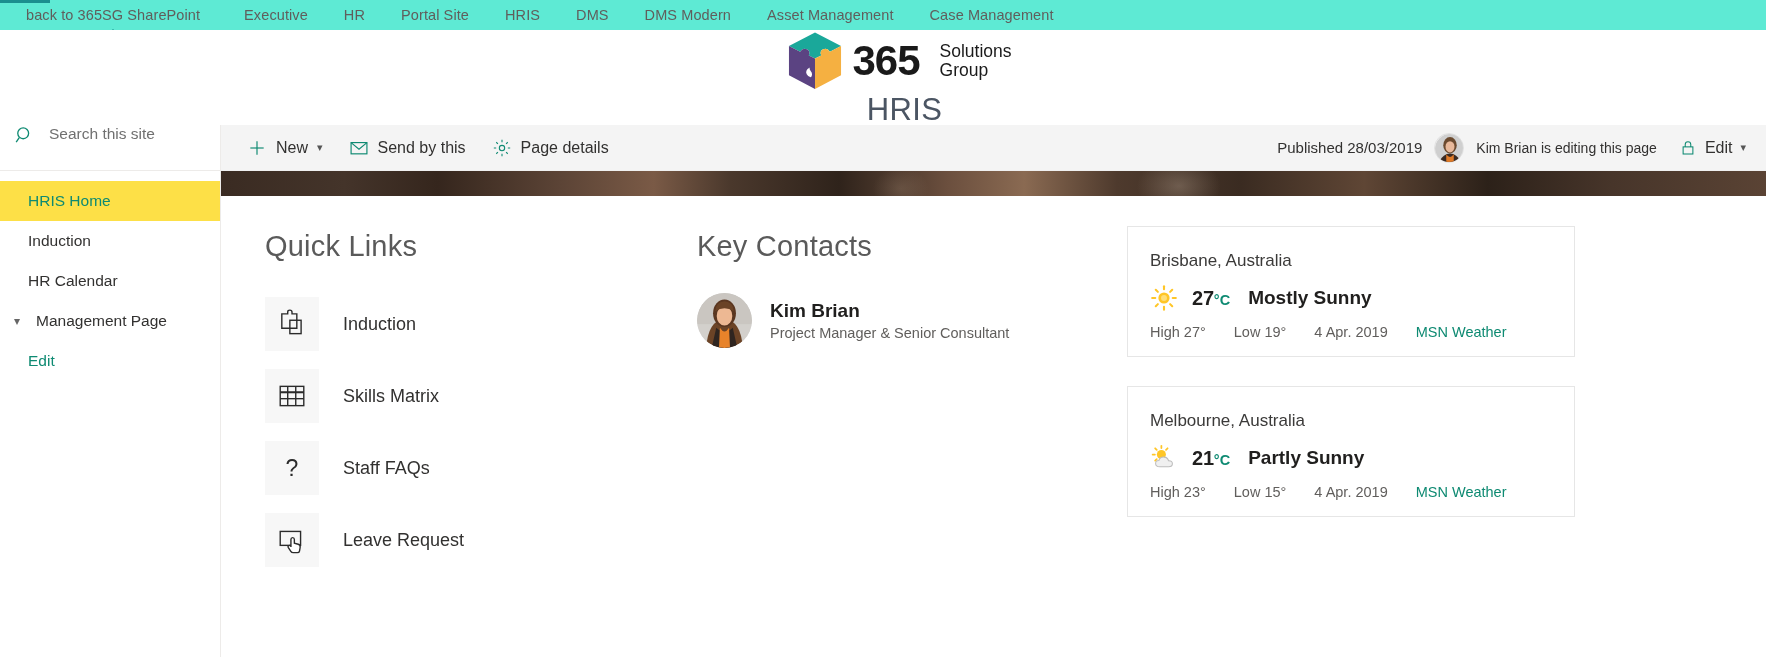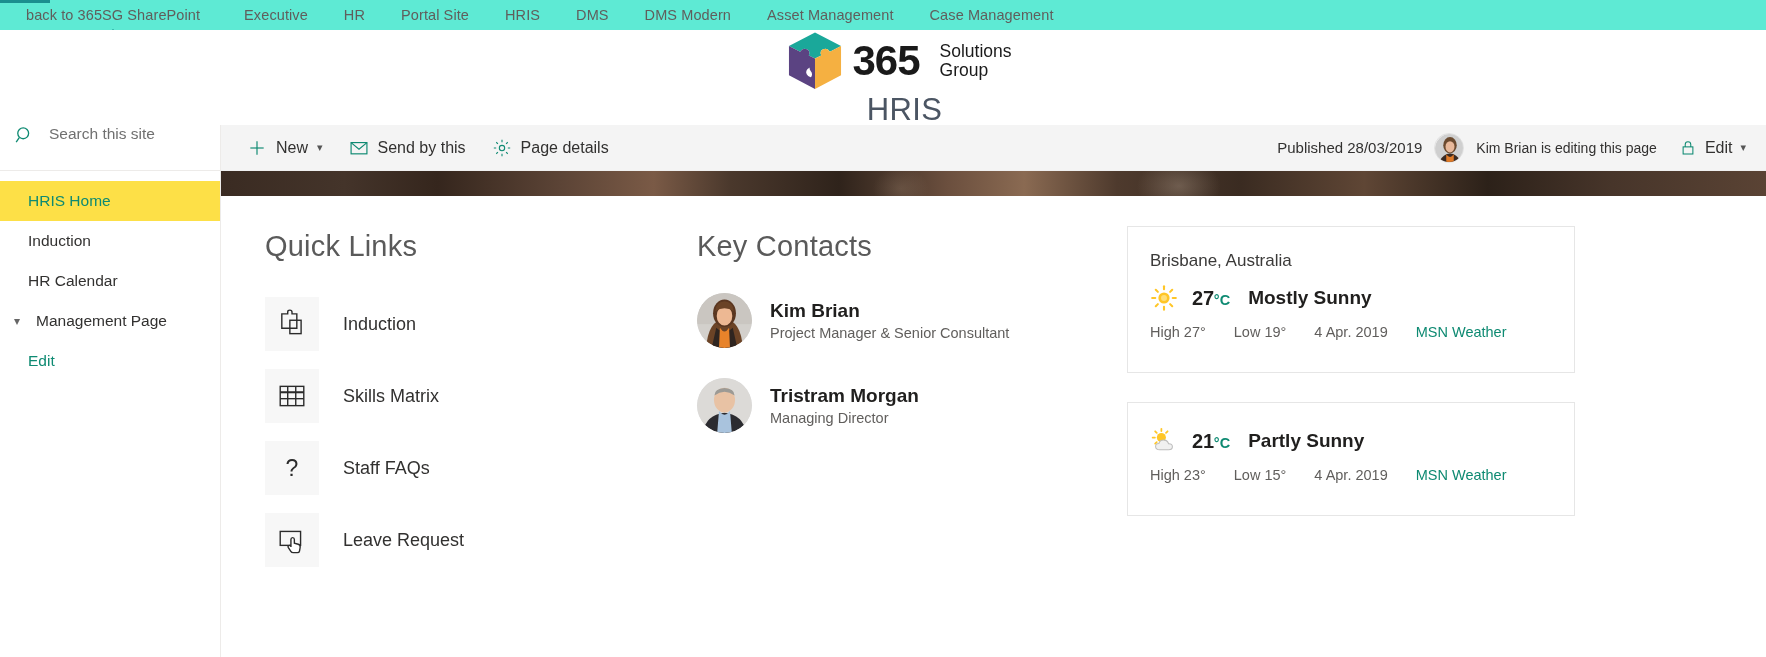--- a/index.html
+++ b/index.html
@@ -167,21 +167,21 @@
     width: 55px; height: 55px; border-radius: 50%; overflow: hidden;
     flex: 0 0 55px; background: #ddd;
   }
   .kc-name { font-size: 19px; color: #201f1e; font-weight: 600; line-height: 1.35; }
   .kc-role { font-size: 14.5px; color: #605e5c; line-height: 1.3; }
 
   
   .weather-col { position: absolute; left: 906px; top: 30px; width: 448px; }
   .weather-card {
     border: 1px solid #e6e6e6; background: #fff;
-    padding: 24px 22px 32px 22px; margin-bottom: 29px;
+    padding: 24px 22px 16px 22px; margin-bottom: 29px;
   }
   .w-city { font-size: 17px; color: #3b3a39; margin-bottom: 13px; }
   .w-main { display: flex; align-items: center; gap: 14px; margin-bottom: 12px; }
   .w-temp { font-size: 20px; font-weight: bold; color: #201f1e; letter-spacing: -.2px; }
   .w-unit { font-size: 14.5px; font-weight: bold; color: #0e8a72; }
   .w-cond { font-size: 19px; font-weight: bold; color: #201f1e; margin-left: 4px; }
   .w-foot { display: flex; align-items: baseline; gap: 28px; font-size: 14.5px; color: #605e5c; }
   .w-link { color: #0e8a72; cursor: pointer; }
   .w-icon { width: 28px; height: 28px; flex: 0 0 28px; display:block; }
 </style>
@@ -398,42 +398,20 @@
                 <path d="M25 38 Q30 46 35 38 L36 60 L24 60 Z" fill="#e8832a"></path>
               </g>
             </svg>
           </div>
           <div>
             <div class="kc-name">Kim Brian</div>
             <div class="kc-role">Project Manager &amp; Senior Consultant</div>
           </div>
         </div>
 
-        <div class="kc-item">
-          <div class="kc-avatar">
-            <svg viewBox="0 0 60 60" width="55" height="55">
-              <defs>
-                  <clipPath id="c2">
-                    <circle cx="30" cy="30" r="30"></circle>
-                  </clipPath>
-                </defs>
-              <g clip-path="url(#c2)">
-                <rect width="60" height="60" fill="#dcdad7"></rect>
-                <path d="M6 60 Q10 40 30 38 Q50 40 54 60 Z" fill="#2b2b30"></path>
-                <path d="M24 36 Q30 44 36 36 L38 60 L22 60 Z" fill="#a9c3dd"></path>
-                <ellipse cx="30" cy="24" rx="11.5" ry="13.5" fill="#e8c2a4"></ellipse>
-                <path d="M19 19 Q30 11 41 19 Q41 12 30 11 Q19 12 19 19" fill="#9c9a95"></path>
-              </g>
-            </svg>
-          </div>
-          <div>
-            <div class="kc-name">Tristram Morgan</div>
-            <div class="kc-role">Managing Director</div>
-          </div>
-        </div>
 
       </div>
     </div>
 
     <div class="weather-col">
 
       <div class="weather-card">
         <div class="w-city">Brisbane, Australia</div>
         <div class="w-main">
           <svg class="w-icon" viewBox="0 0 32 32">
@@ -457,20 +435,21 @@
         </div>
         <div class="w-foot">
           <span>High 27°</span>
           <span>Low 19°</span>
           <span>4 Apr. 2019</span>
           <span class="w-link">MSN Weather</span>
         </div>
       </div>
 
       <div class="weather-card">
+        <div class="w-city">Melbourne, Australia</div>
         <div class="w-main">
           <svg class="w-icon" viewBox="0 0 32 32">
             <circle cx="13" cy="12" r="5.2" fill="#ffc627"></circle>
             <g stroke="#ffc627" stroke-width="2" stroke-linecap="round">
               <line x1="13" y1="2" x2="13" y2="4.6"></line>
                 <line x1="3" y1="12" x2="5.6" y2="12"></line>
               <line x1="5.9" y1="4.9" x2="7.7" y2="6.7"></line>
                 <line x1="20.1" y1="4.9" x2="18.3" y2="6.7"></line>
               <line x1="5.9" y1="19.1" x2="7.7" y2="17.3"></line>
             </g>

